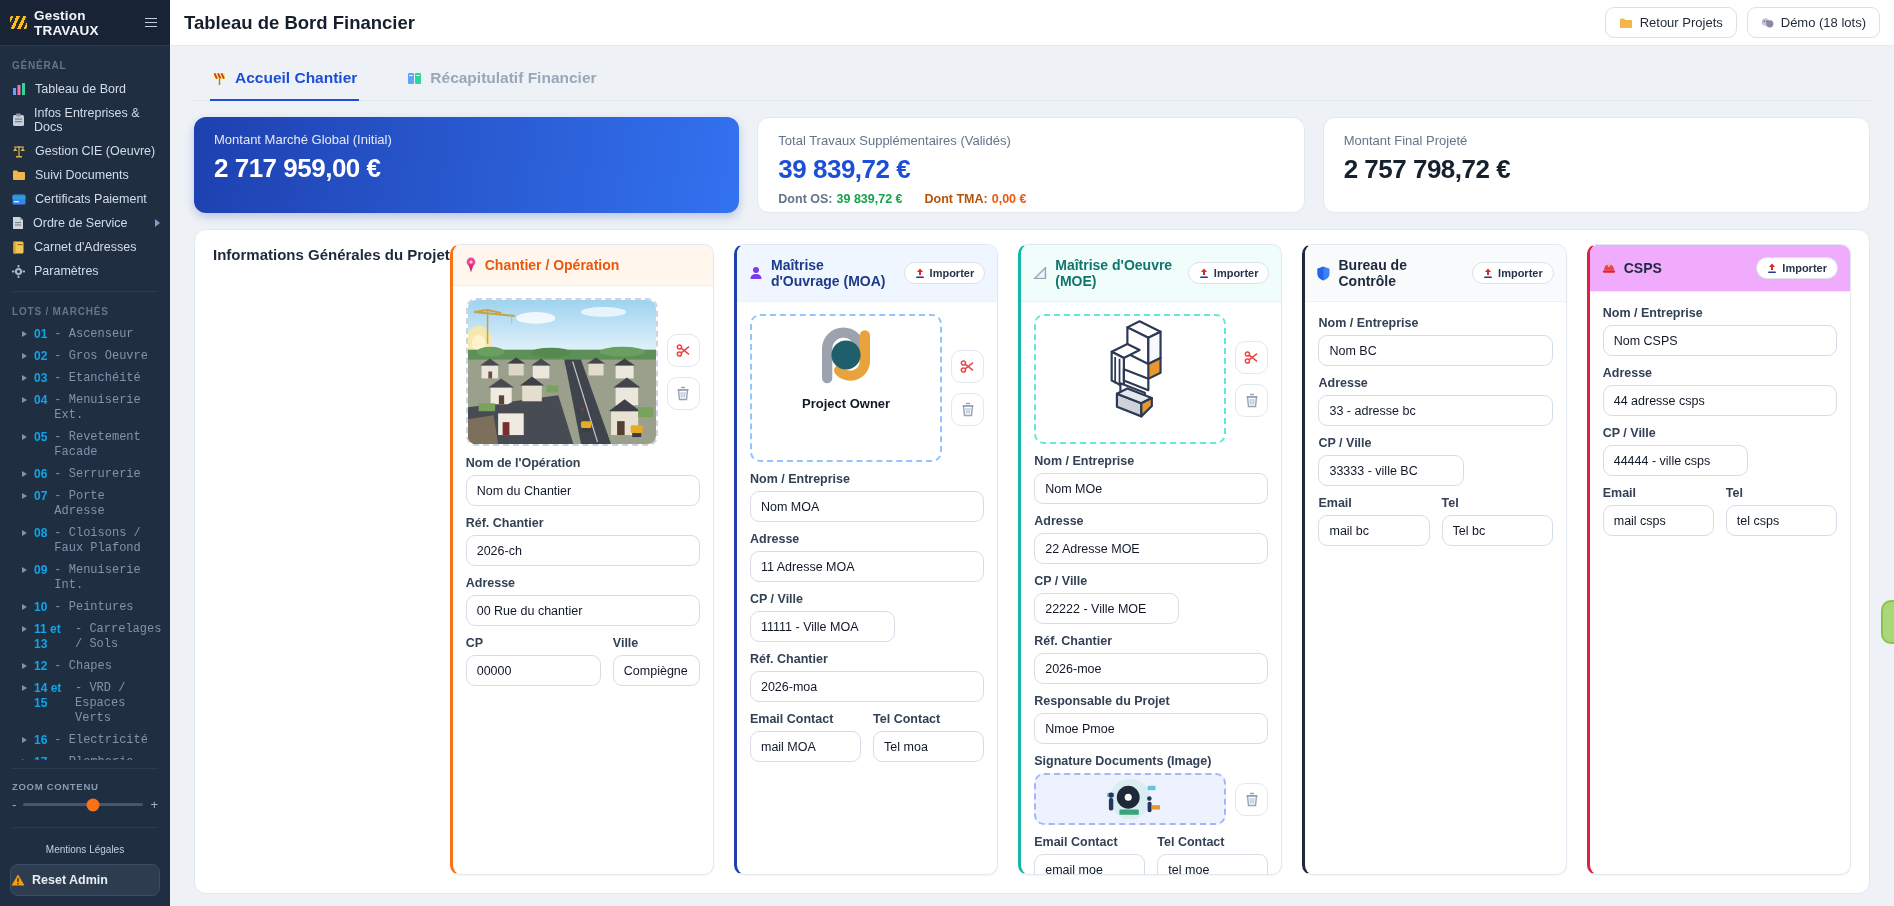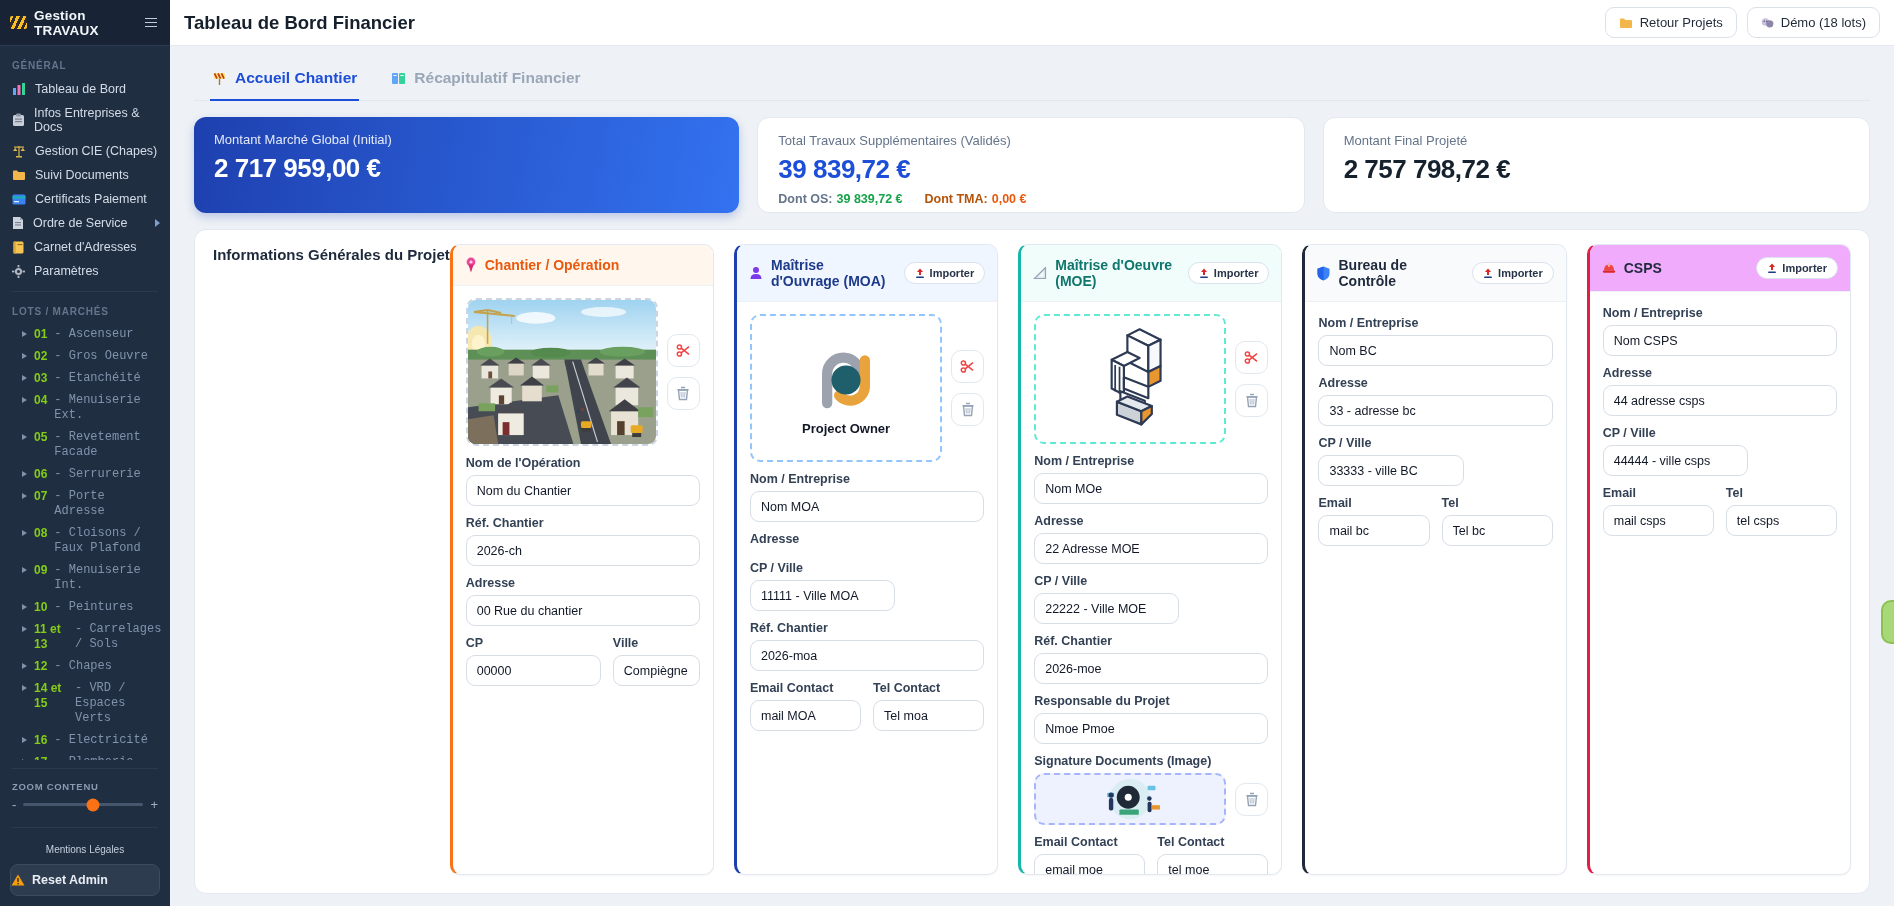--- a/index.html
+++ b/index.html
@@ -45,21 +45,21 @@
   .sb-divider{ border:none; border-top:1px solid #2c3a4e; margin:8px 12px; }
   .lot{
     display:flex; align-items:flex-start; gap:7px;
     padding:3.5px 8px 3.5px 22px; font-size:12px; cursor:pointer; line-height:1.25;
   }
   .caret{
     width:0; height:0; margin-top:4px;
     border-left:5px solid #7e91a9; border-top:3.5px solid transparent; border-bottom:3.5px solid transparent;
     flex:none;
   }
-  .lot-num{ font-weight:700; color:#84cc16; max-width:34px; }
+  .lot-num{ font-weight:700; color:#0ea5e9; max-width:34px; }
   .lot-name{ color:#8093ab; flex:1;font-family:Liberation Mono, monospace; }
   .sidebar-bottom{ padding-bottom:10px; }
   .zoom-label{ font-size:9.5px; font-weight:700; letter-spacing:.7px; color:#8a9bb0; padding:4px 12px 6px; }
   .zoom-row{ display:flex; align-items:center; gap:7px; padding:0 12px 8px; }
   .zoom-minus,.zoom-plus{ color:#9fb0c4; font-size:13px; cursor:pointer; line-height:1;}
   .zoom-track{ flex:1; height:3px; background:#46566d; border-radius:3px; position:relative; cursor:pointer;}
   .zoom-thumb{
     position:absolute; left:58%; top:50%; transform:translate(-50%,-50%);
     width:13px; height:13px; border-radius:50%; background:#f97316; cursor:grab;
   }
@@ -80,21 +80,21 @@
   .page-title{ font-size:18.5px; font-weight:700; color:#16202c; }
   .topbar-actions{ margin-left:auto; display:flex; gap:10px; }
   .tb-btn{
     display:flex; align-items:center; gap:7px;
     background:#fff; border:1px solid #dbe1ea; border-radius:9px;
     padding:7px 13px; font-size:13px; color:#1f2937; cursor:pointer;
     font-family:"Liberation Sans", sans-serif; font-weight:500;
   }
   .content{ flex:1; padding:10px 24px 12px; display:flex; flex-direction:column; overflow:hidden; }
   
-  .tabs{ display:flex; gap:30px; border-bottom:1px solid #e2e8f0; padding-left:16px; margin-bottom:16px; }
+  .tabs{ display:flex; gap:46px; border-bottom:1px solid #e2e8f0; padding-left:16px; margin-bottom:16px; }
   .tab{
     display:flex; align-items:center; gap:8px;
     padding:13px 2px 12px; font-size:15.5px; font-weight:700; color:#9aa7b8;
     cursor:pointer; border-bottom:2.5px solid transparent; margin-bottom:-1px;
   }
   .tab.active{ color:#1d4ed8; border-bottom-color:#1d4ed8; }
   
   .stats{ display:flex; gap:18px; margin-bottom:16px; }
   .stat{
     flex:1; border-radius:12px; padding:15px 20px; height:96px;
@@ -144,21 +144,21 @@
   .import-btn{
     display:flex; align-items:center; gap:5px;
     background:#fff; border:1px solid #dbe2ec; border-radius:999px;
     padding:4px 10px; font-size:11px; color:#273449; cursor:pointer; font-weight:600;
     font-family:"Liberation Sans", sans-serif;
   }
   .icard-body{ padding:12px 13px 14px; display:flex; flex-direction:column; }
   .media-row{ display:flex; gap:9px; align-items:center; }
   .media{
     flex:1; border:2px dashed #cbd5e1; border-radius:10px; overflow:hidden;
-    display:flex; flex-direction:column; align-items:center; justify-content:center;
+    display:flex; flex-direction:column; align-items:center; 
     background:#fff; height:148px; cursor:pointer;
   }
   .media.m-photo{ padding:0; }
   .media.m-photo svg{ width:100%; height:100%; display:block; }
   .m-logo-moa{ border-color:#93c5fd; }
   .m-logo-moe{ border-color:#5eead4; }
   .logo-caption{ font-size:13px; font-weight:700; color:#111827; margin-top:2px; }
   .media-btns{ display:flex; flex-direction:column; gap:10px; justify-content:center; }
   .icon-btn{
     width:33px; height:33px; background:#fff; border:1px solid #e2e8f0; border-radius:10px;
@@ -221,21 +221,21 @@
       <span class="nv-label">Infos Entreprises &amp; Docs</span>
     </div>
     <div class="nav-item">
       <svg width="14" height="13" viewBox="0 0 14 13">
           <rect x="6.4" y="1" width="1.2" height="10" fill="#d9b44a"></rect>
           <rect x="2" y="1.5" width="10" height="1.2" fill="#d9b44a"></rect>
           <path d="M1 6 L3.2 2.8 L5.4 6 Z" fill="#d9b44a"></path>
           <path d="M8.6 6 L10.8 2.8 L13 6 Z" fill="#d9b44a"></path>
           <rect x="4" y="11" width="6" height="1.5" fill="#d9b44a"></rect>
         </svg>
-      <span class="nv-label">Gestion CIE (Chapes)</span>
+      <span class="nv-label">Gestion CIE (Oeuvre)</span>
     </div>
     <div class="nav-item">
       <svg width="14" height="12" viewBox="0 0 14 12">
           <path d="M1 2.5 Q1 1.5 2 1.5 L5 1.5 L6.3 3 L12 3 Q13 3 13 4 L13 10 Q13 11 12 11 L2 11 Q1 11 1 10 Z" fill="#f3b64b"></path>
         </svg>
       <span class="nv-label">Suivi Documents</span>
     </div>
     <div class="nav-item">
       <svg width="14" height="11" viewBox="0 0 14 11">
           <rect x="0.5" y="0.5" width="13" height="10" rx="1.5" fill="#3b82f6"></rect>
@@ -639,20 +639,21 @@
                       <path d="M1.5 3.8 L12.5 3.8" stroke="#94a3b8" stroke-width="1.4"></path>
                       <path d="M5 1.5 L9 1.5" stroke="#94a3b8" stroke-width="1.4"></path>
                       <path d="M5 6 L5.4 11.5 M9 6 L8.6 11.5 M7 6 L7 11.5" stroke="#b6c0cc" stroke-width="1.1"></path>
                     </svg>
                 </button>
               </div>
             </div>
             <div class="f-label">Nom / Entreprise</div>
             <input class="f-input" value="Nom MOA" style="">
             <div class="f-label">Adresse</div>
+            <input class="f-input" value="11 Adresse MOA" style="">
             <div class="f-label">CP / Ville</div>
             <input class="f-input short" value="11111 - Ville MOA" style="">
             <div class="f-label">Réf. Chantier</div>
             <input class="f-input" value="2026-moa" style="">
             <div class="frow">
               <div class="fcol">
                 <div class="f-label">Email Contact</div>
                 <input class="f-input" value="mail MOA" style="">
               </div>
               <div class="fcol">

